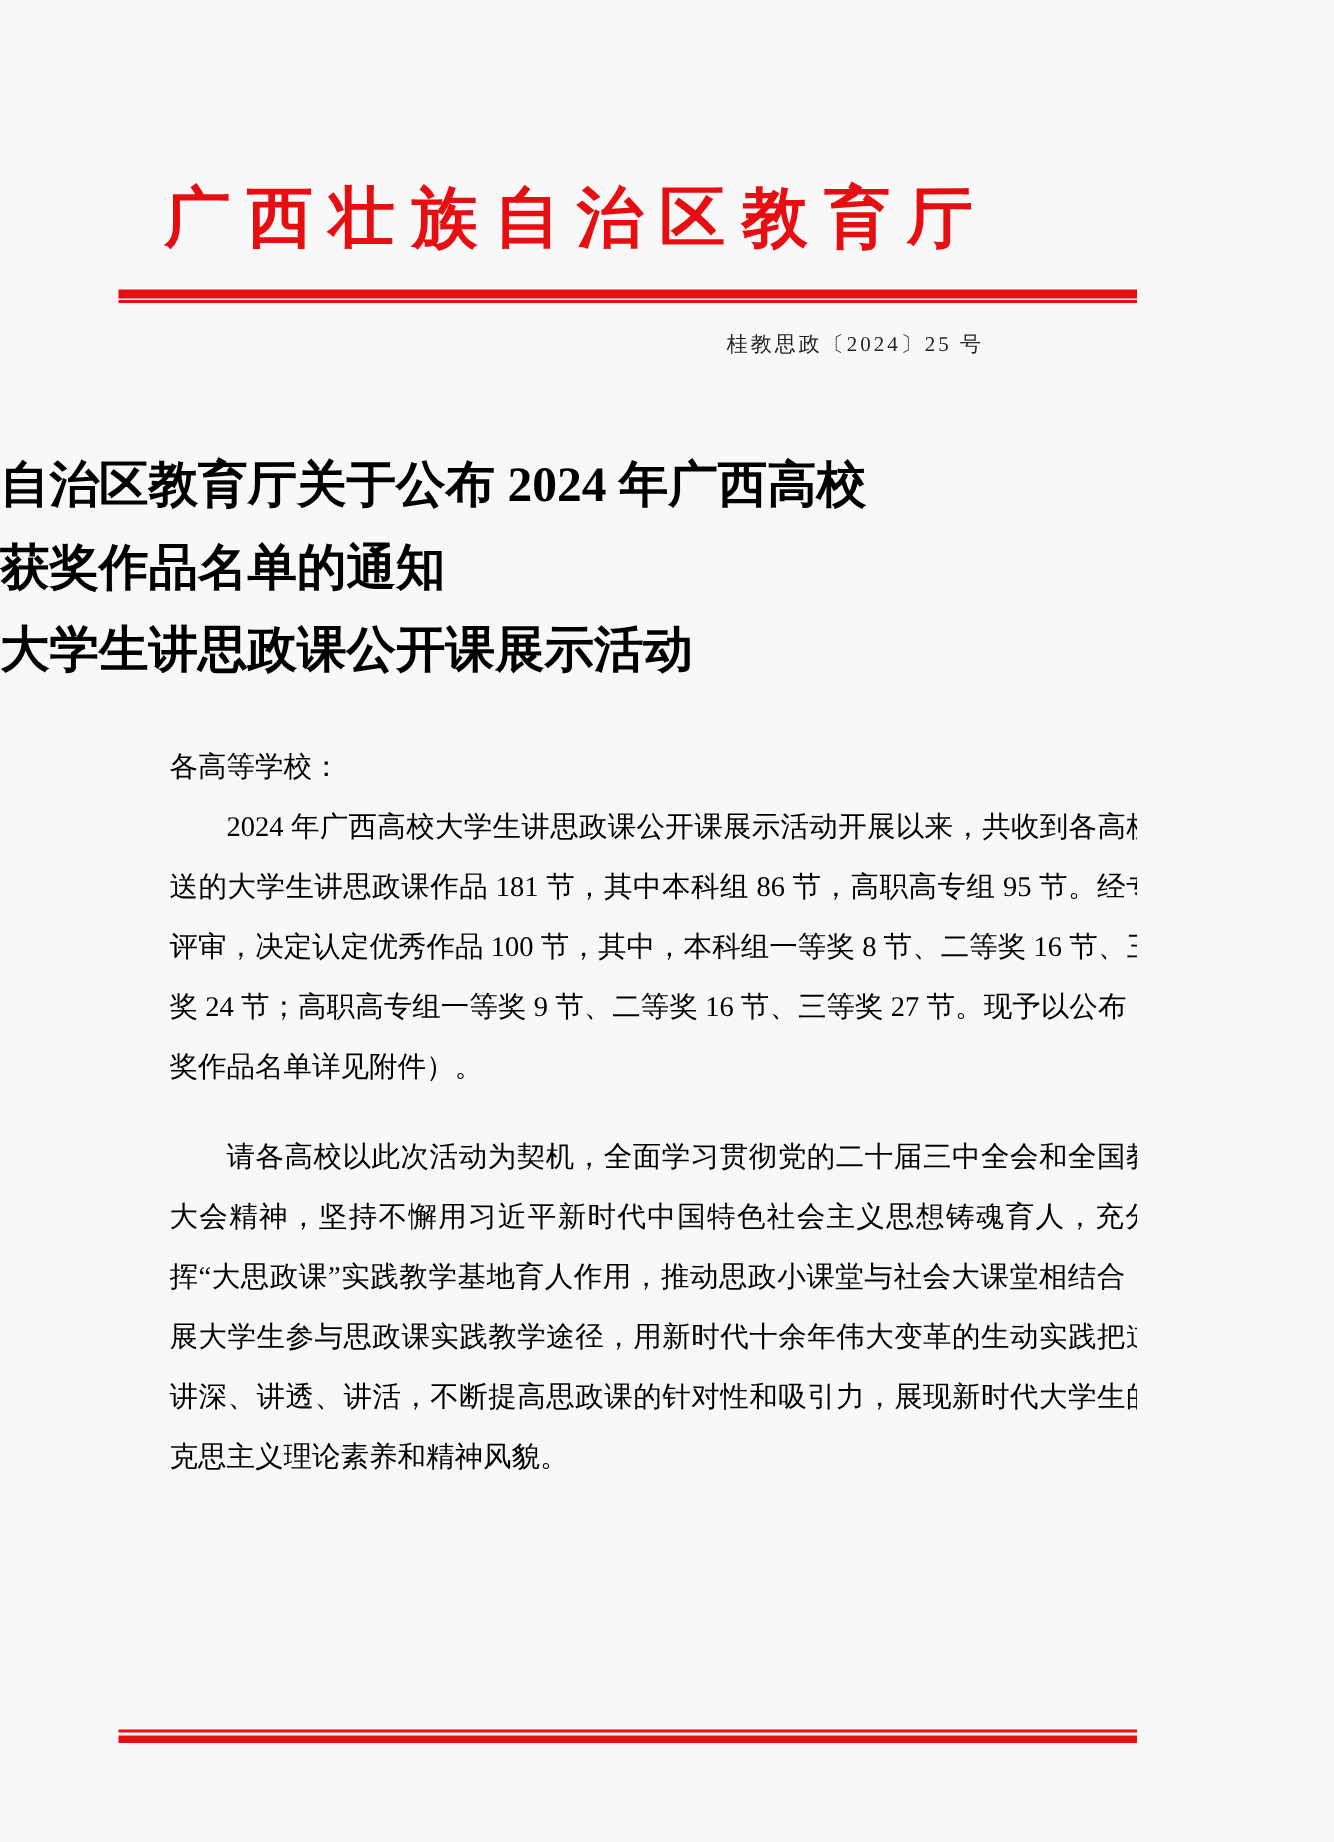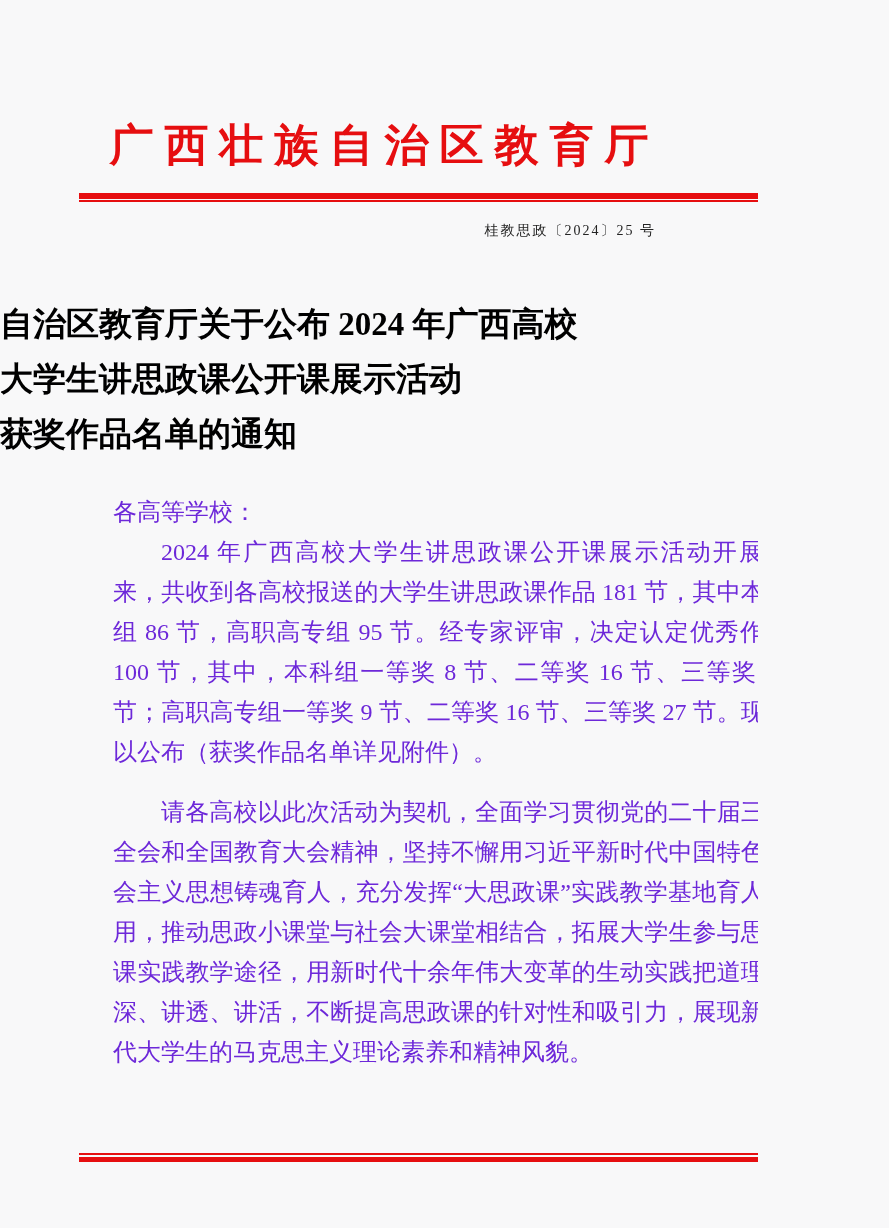--- a/index.html
+++ b/index.html
@@ -65,23 +65,23 @@
     font-size: 33px;
     line-height: 55px;
     font-weight: bold;
     color: #000;
   }
   .doc-body {
     position: absolute;
     top: 492px;
     left: 113px;
     width: 676px;
-    font-size: 24px;
+    font-size: 19px;
     line-height: 40px;
-    color: #6d28d9;
+    color: #000000;
     text-align: justify;
   }
   .doc-body p {
     margin: 0;
   }
   .doc-body p.para {
     text-indent: 2em;
   }
   .doc-body p.para + p.para {
     margin-top: 20px;
@@ -93,22 +93,22 @@
 <div class="page">
 
   <div class="letterhead">广西壮族自治区教育厅</div>
 
   <div class="rule-top"></div>
 
   <div class="doc-number">桂教思政〔2024〕25 号</div>
 
   <div class="doc-title">
     <div>自治区教育厅关于公布 2024 年广西高校</div>
+    <div>获奖作品名单的通知</div>
     <div>大学生讲思政课公开课展示活动</div>
-    <div>获奖作品名单的通知</div>
   </div>
 
   <div class="doc-body">
     <p class="salutation">各高等学校：</p>
     <p class="para">2024 年广西高校大学生讲思政课公开课展示活动开展以来，共收到各高校报送的大学生讲思政课作品 181 节，其中本科组 86 节，高职高专组 95 节。经专家评审，决定认定优秀作品 100 节，其中，本科组一等奖 8 节、二等奖 16 节、三等奖 24 节；高职高专组一等奖 9 节、二等奖 16 节、三等奖 27 节。现予以公布（获奖作品名单详见附件）。</p>
     <p class="para">请各高校以此次活动为契机，全面学习贯彻党的二十届三中全会和全国教育大会精神，坚持不懈用习近平新时代中国特色社会主义思想铸魂育人，充分发挥“大思政课”实践教学基地育人作用，推动思政小课堂与社会大课堂相结合，拓展大学生参与思政课实践教学途径，用新时代十余年伟大变革的生动实践把道理讲深、讲透、讲活，不断提高思政课的针对性和吸引力，展现新时代大学生的马克思主义理论素养和精神风貌。</p>
   </div>
 
   <div class="rule-bottom"></div>
 

